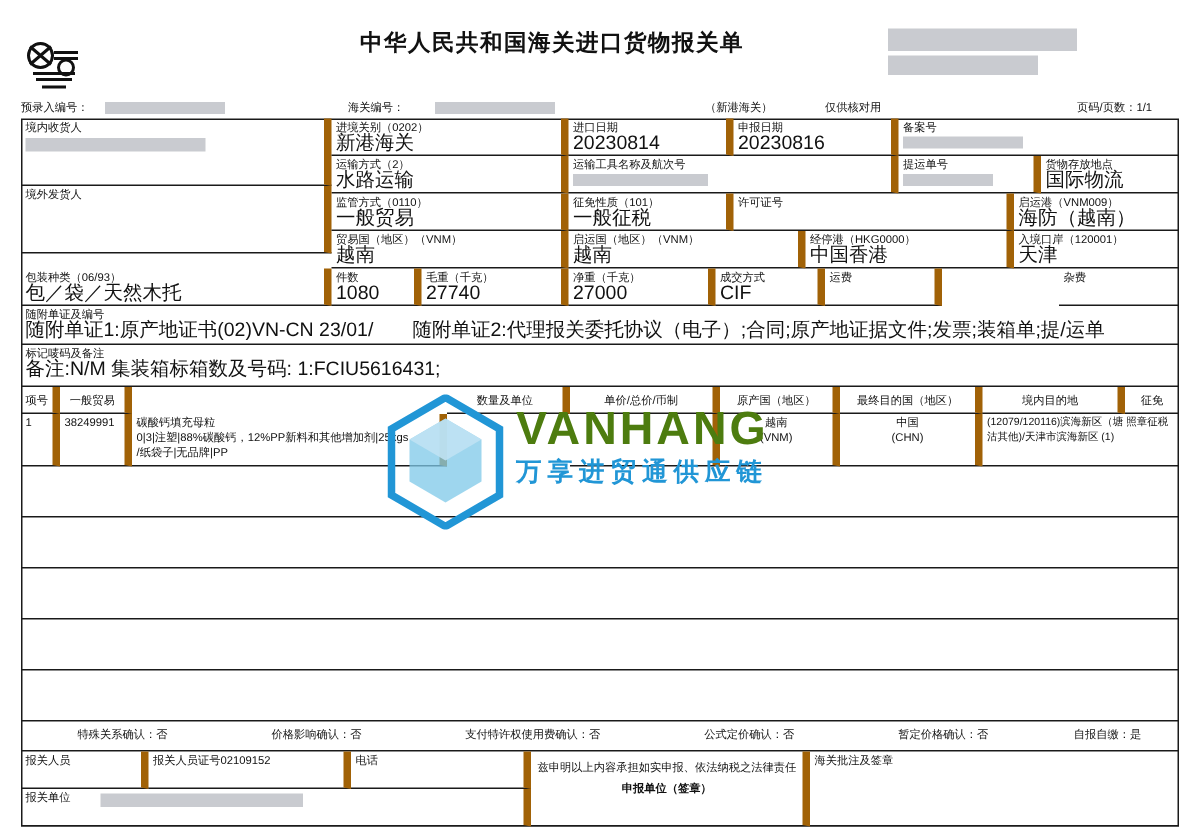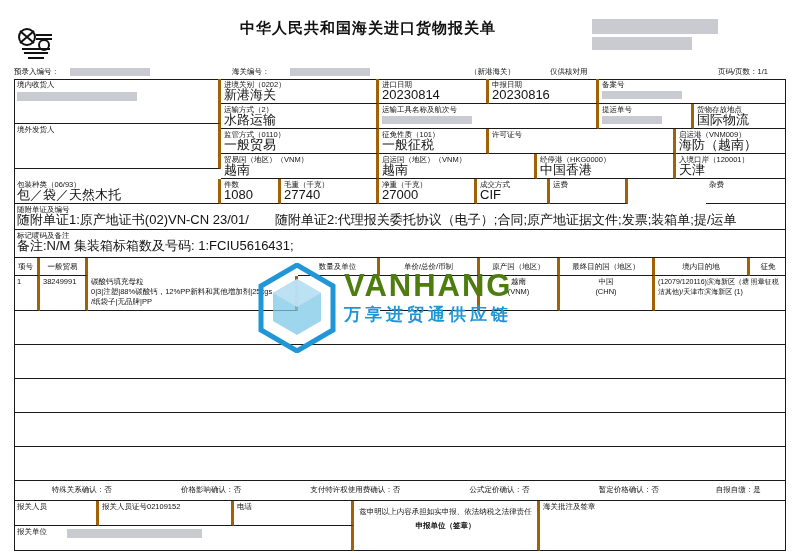--- a/index.html
+++ b/index.html
@@ -8,21 +8,21 @@
     font-family:"Liberation Sans","DejaVu Sans",sans-serif;
     font-size:8px;color:#111;position:relative;overflow:hidden;
   }
   .sheet{position:absolute;left:0;top:0;width:800px;height:553px;margin-top:11px;}
   .abs{position:absolute;box-sizing:border-box;}
   .bx{border:1px solid #1a1a1a;}
   .lbl{font-size:7.5px;color:#111;}
   .val{font-size:13px;color:#111;}
   .title{font-size:15px;font-weight:bold;letter-spacing:1px;}
   .ctr{display:flex;align-items:center;justify-content:center;}
-  .cell{position:absolute;box-sizing:border-box;border-right:3px solid #a16207;border-bottom:1px solid #1a1a1a;padding:1px 3px;font-size:7.5px;line-height:10px;}
+  .cell{position:absolute;box-sizing:border-box;border-right:5px solid #a16207;border-bottom:1px solid #1a1a1a;padding:1px 3px;font-size:7.5px;line-height:10px;}
   .logo{position:absolute;left:14px;top:14px;width:44px;height:40px;}
   
   .wm{position:absolute;left:258px;top:252px;width:300px;height:100px;pointer-events:none;}
   .wm-hex{position:absolute;left:0px;top:0px;width:78px;height:90px;}
   .wm-text{position:absolute;left:86px;top:6px;}
   .wm-main{font-size:31px;font-weight:bold;color:#4d7c0f;letter-spacing:2px;line-height:34px;}
   .wm-sub{font-size:17px;font-weight:bold;color:#2196d6;letter-spacing:4px;}
 </style>
 </head>
 <body>

